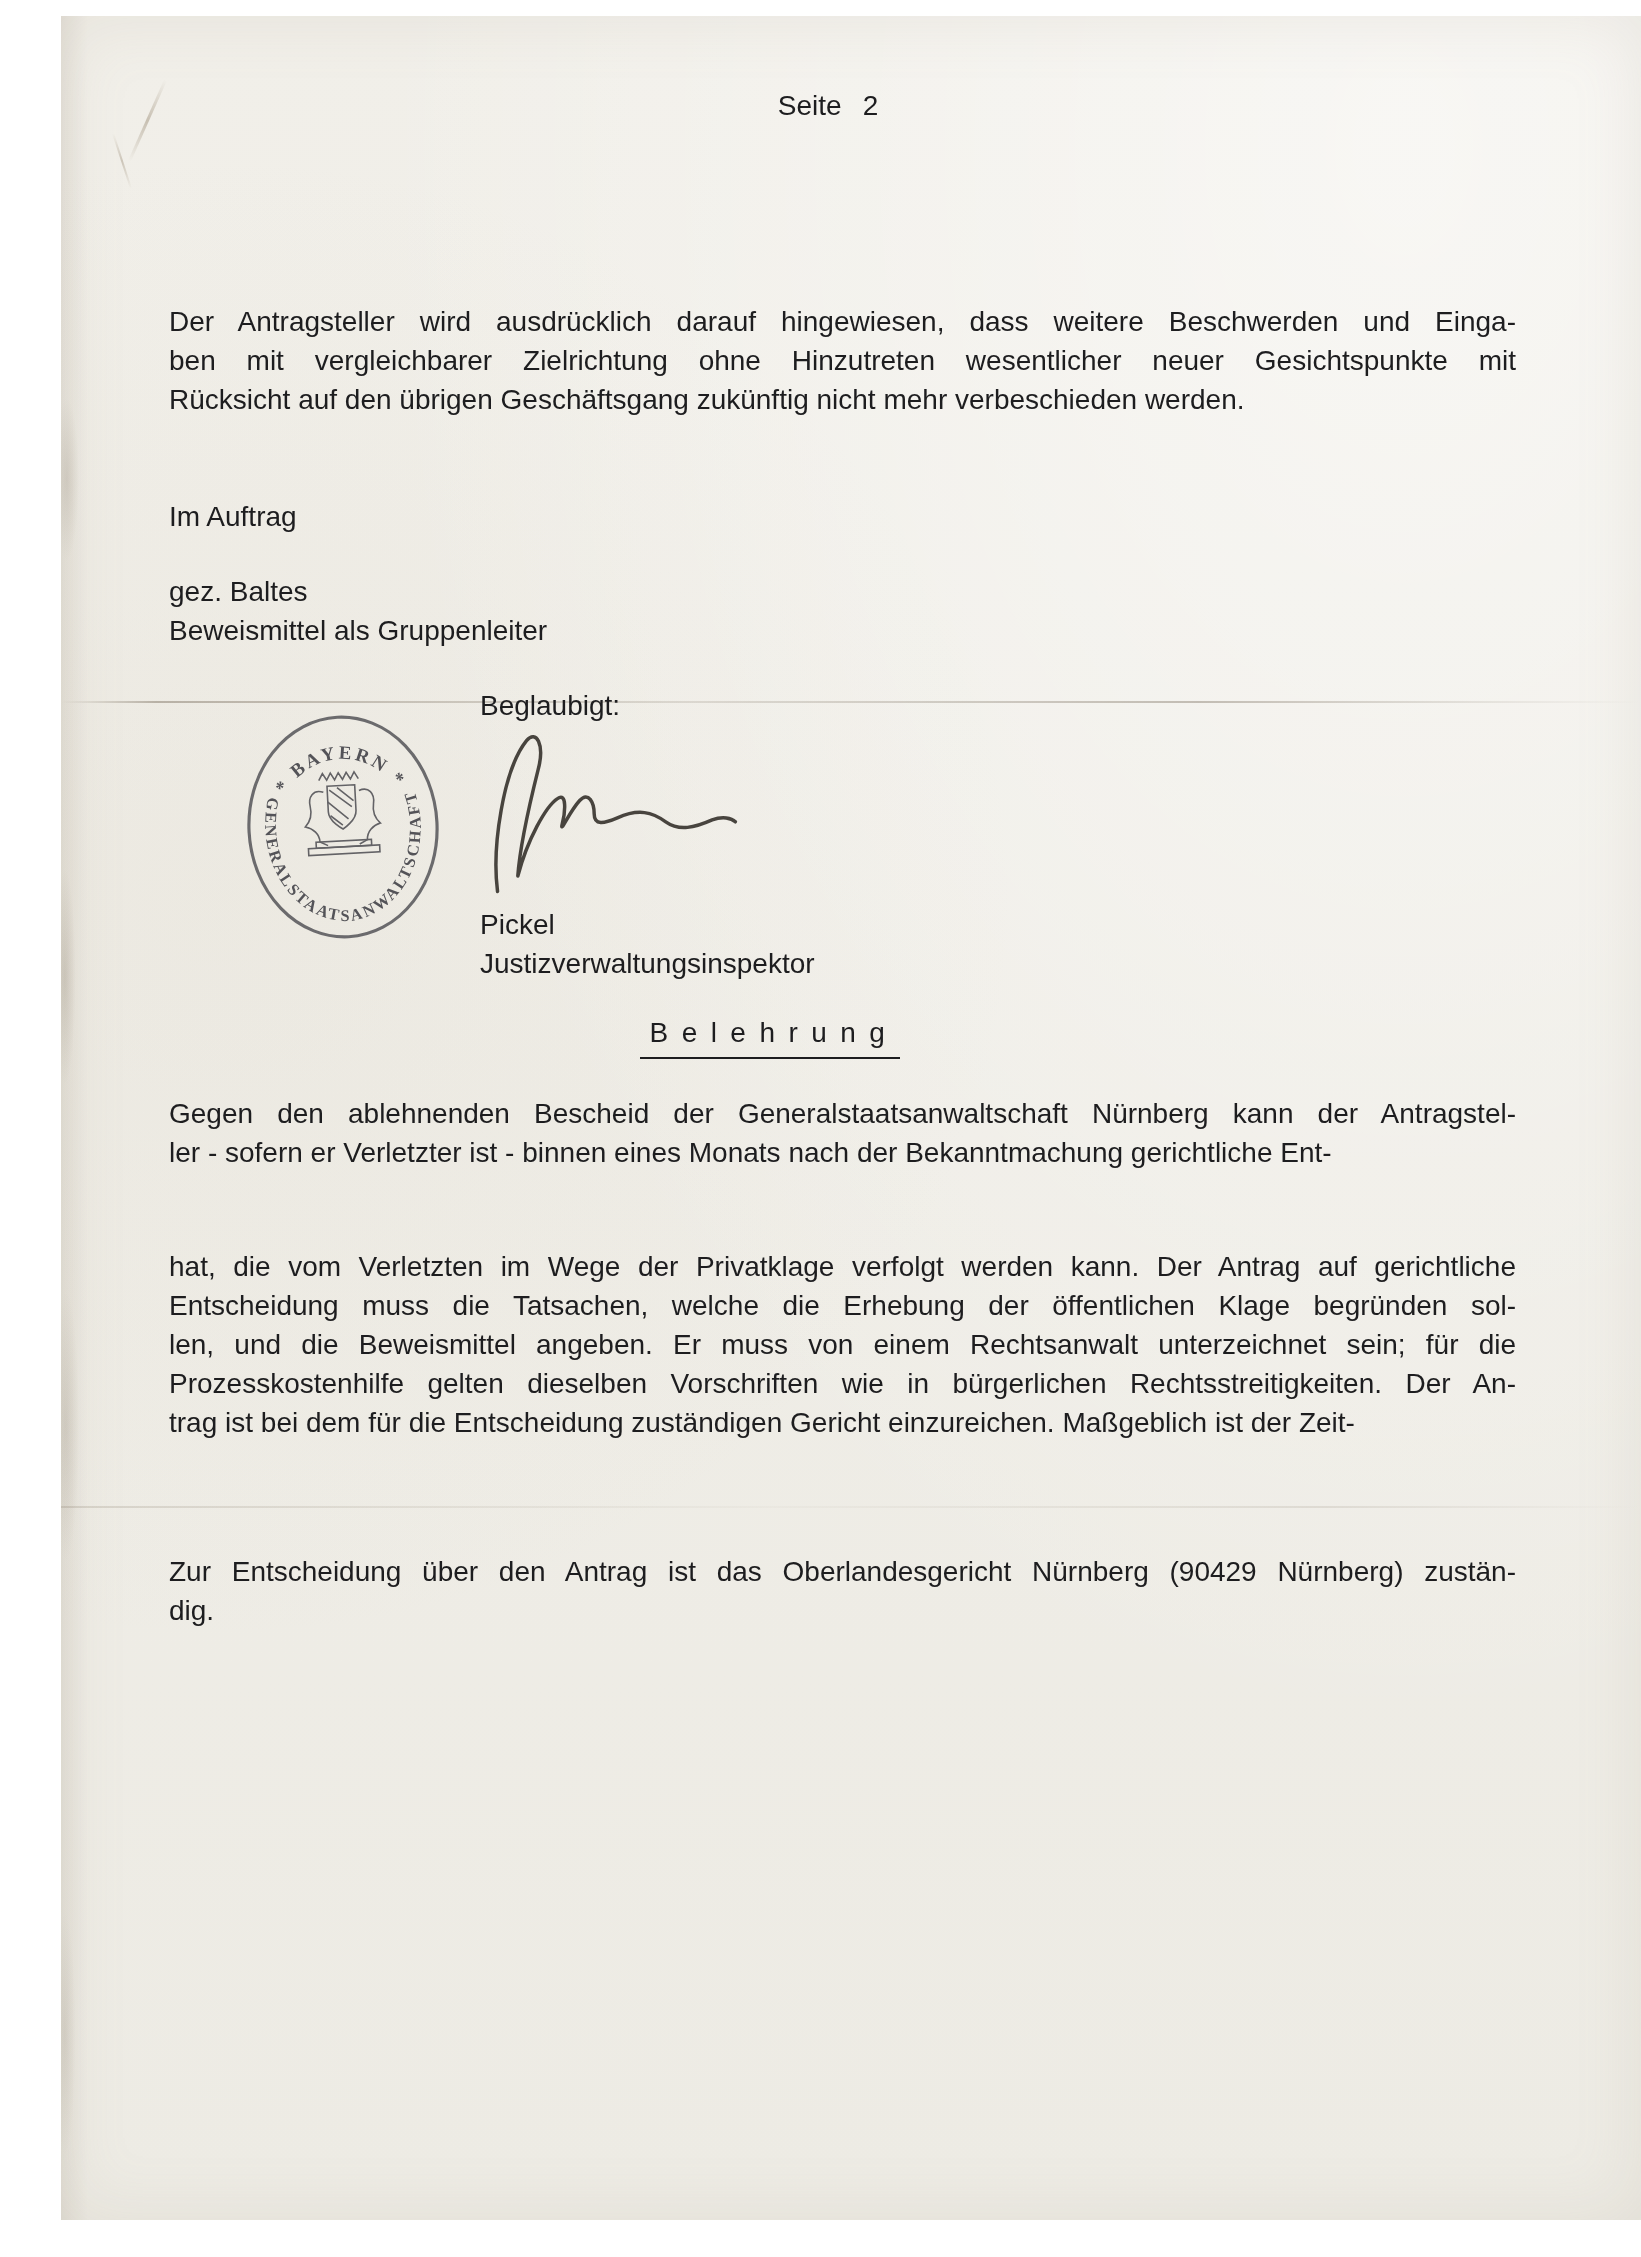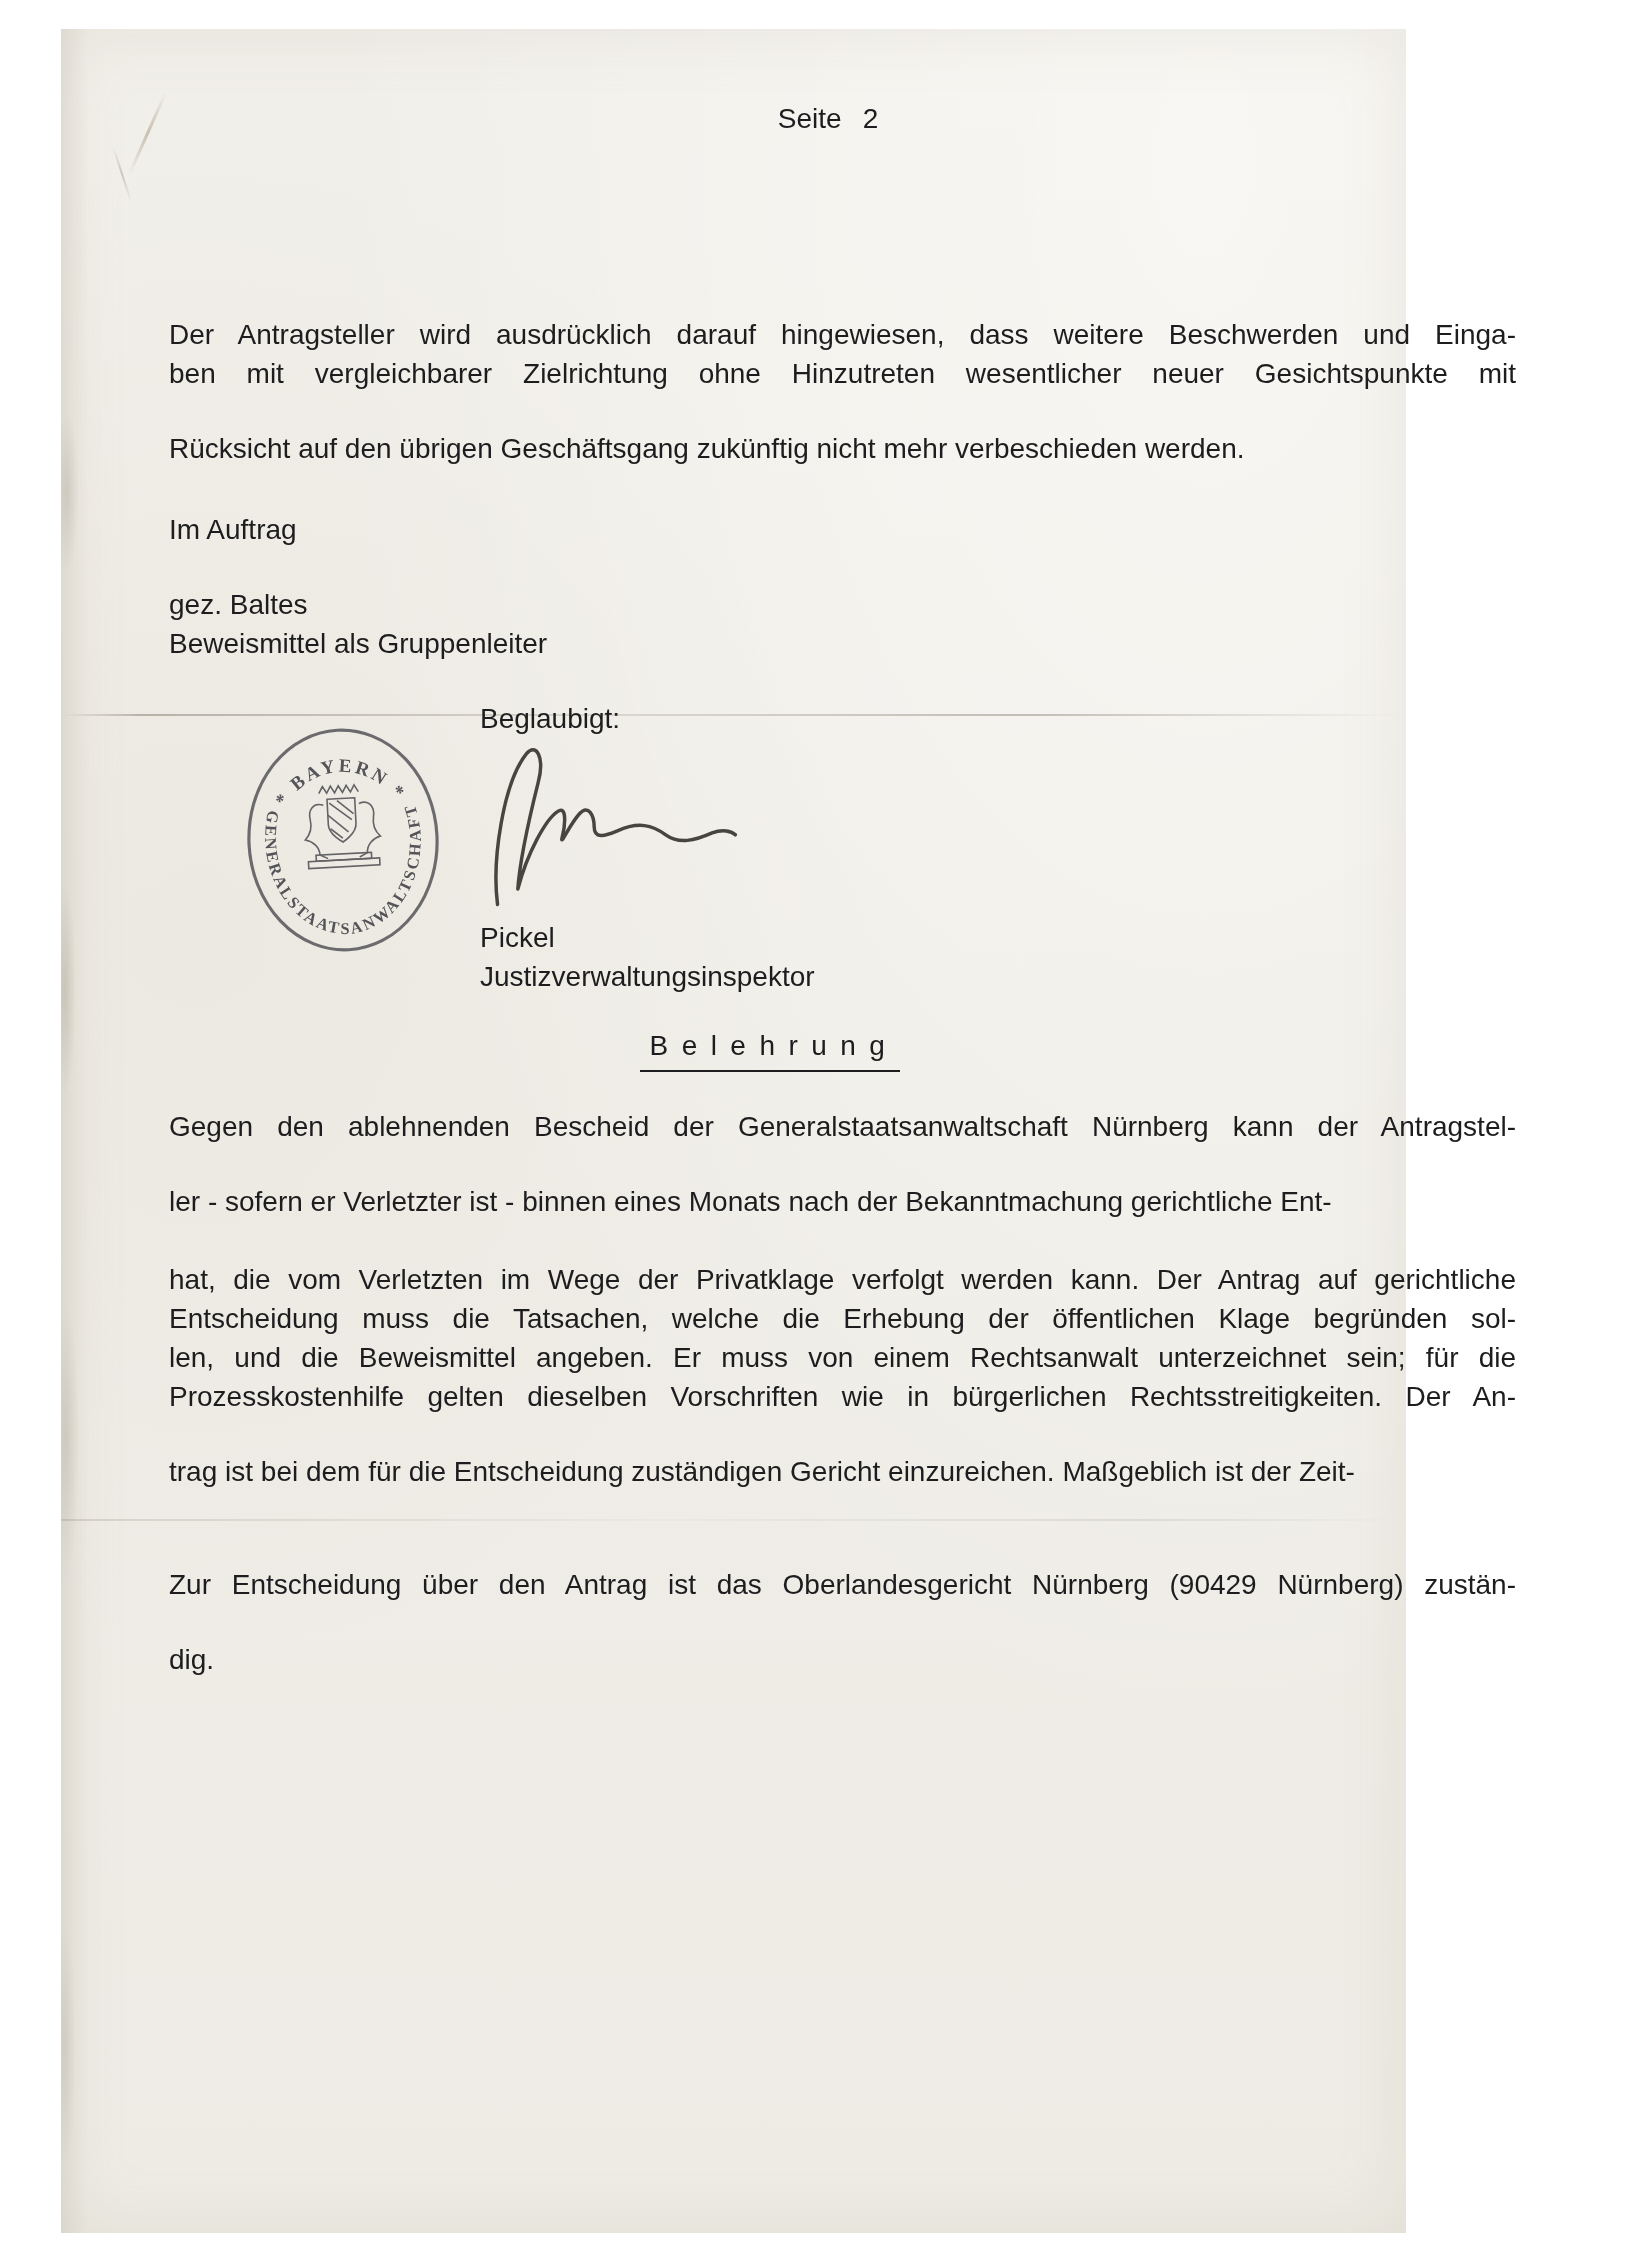--- a/index.html
+++ b/index.html
@@ -1,29 +1,29 @@
 <!DOCTYPE html>
 <html><head>
 <meta charset="utf-8">
 <style>
   html,body{margin:0;padding:0;background:#ffffff;}
   .stage{position:relative;width:1641px;height:2257px;background:#ffffff;overflow:hidden;
          font-family:"Liberation Sans", sans-serif;}
-  .paper{position:absolute;left:61px;top:29px;width:1345px;height:2204px;
+  .paper{position:absolute;left:61px;top:16px;width:1580px;height:2204px;
          background-color:#f0eee8;
          background-image:
            radial-gradient(ellipse at 85% 6%, rgba(255,255,255,0.5), rgba(255,255,255,0) 55%),
            radial-gradient(ellipse at 10% 40%, rgba(205,195,175,0.10), rgba(205,195,175,0) 40%),
            linear-gradient(90deg, rgba(125,110,90,0.10), rgba(125,110,90,0) 27px),
            linear-gradient(#f1efe9,#edebe4);
          box-shadow: inset 0 0 68px rgba(165,152,130,0.14);}
   .block{position:absolute;color:#1d1d1f;font-size:28px;line-height:39px;}
   .col{left:108px;width:1347px;}
   .jpara .pline{text-align:justify;text-align-last:justify;}
-  .jpara .pline:last-child{text-align-last:left;margin-top:36px;}
+  .jpara .pline:last-child{text-align-last:left;}
   .page-head{left:564px;top:70px;width:406px;text-align:center;}
   .pgap{display:inline-block;width:21px;}
   .sig-block{white-space:nowrap;}
   .heading-box{left:487px;top:997px;width:444px;text-align:center;}
   .heading-inner{display:inline-block;font-weight:normal;letter-spacing:0.48em;
                  border-bottom:2.9px solid #1d1d1f;padding:0 1.9px 4.8px 9.7px;}
   .fold-line{position:absolute;left:0;top:685px;width:100%;height:1.9px;
      background:linear-gradient(to right, rgba(120,108,92,0), rgba(120,108,92,0.45) 6%,
         rgba(120,108,92,0.18) 40%, rgba(120,108,92,0.40) 72%, rgba(120,108,92,0.10) 92%, rgba(120,108,92,0));}
   .fold-line2{position:absolute;left:0;top:1490px;width:100%;height:1.9px;

